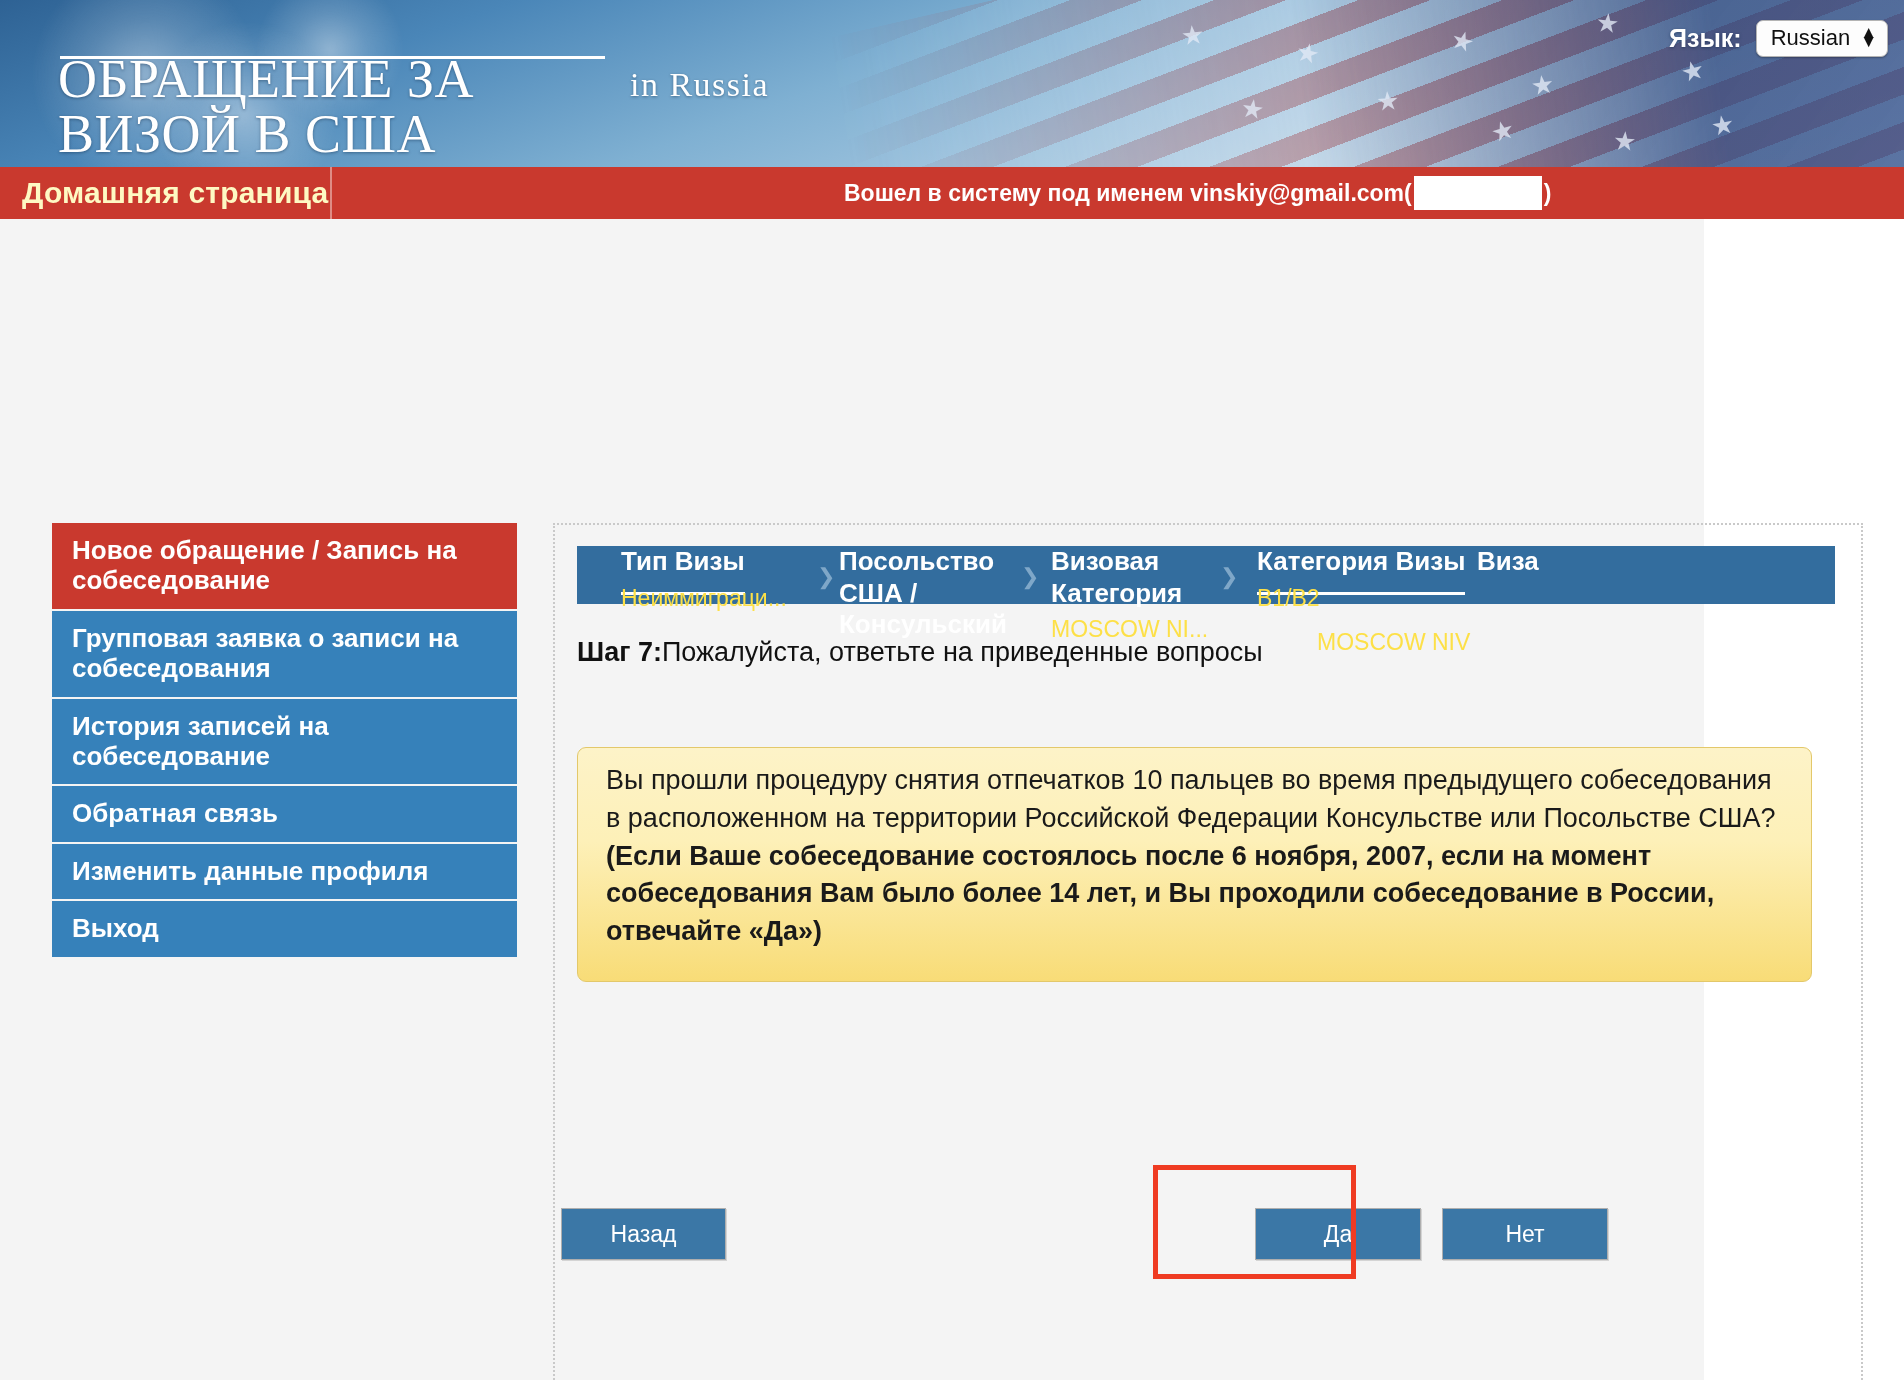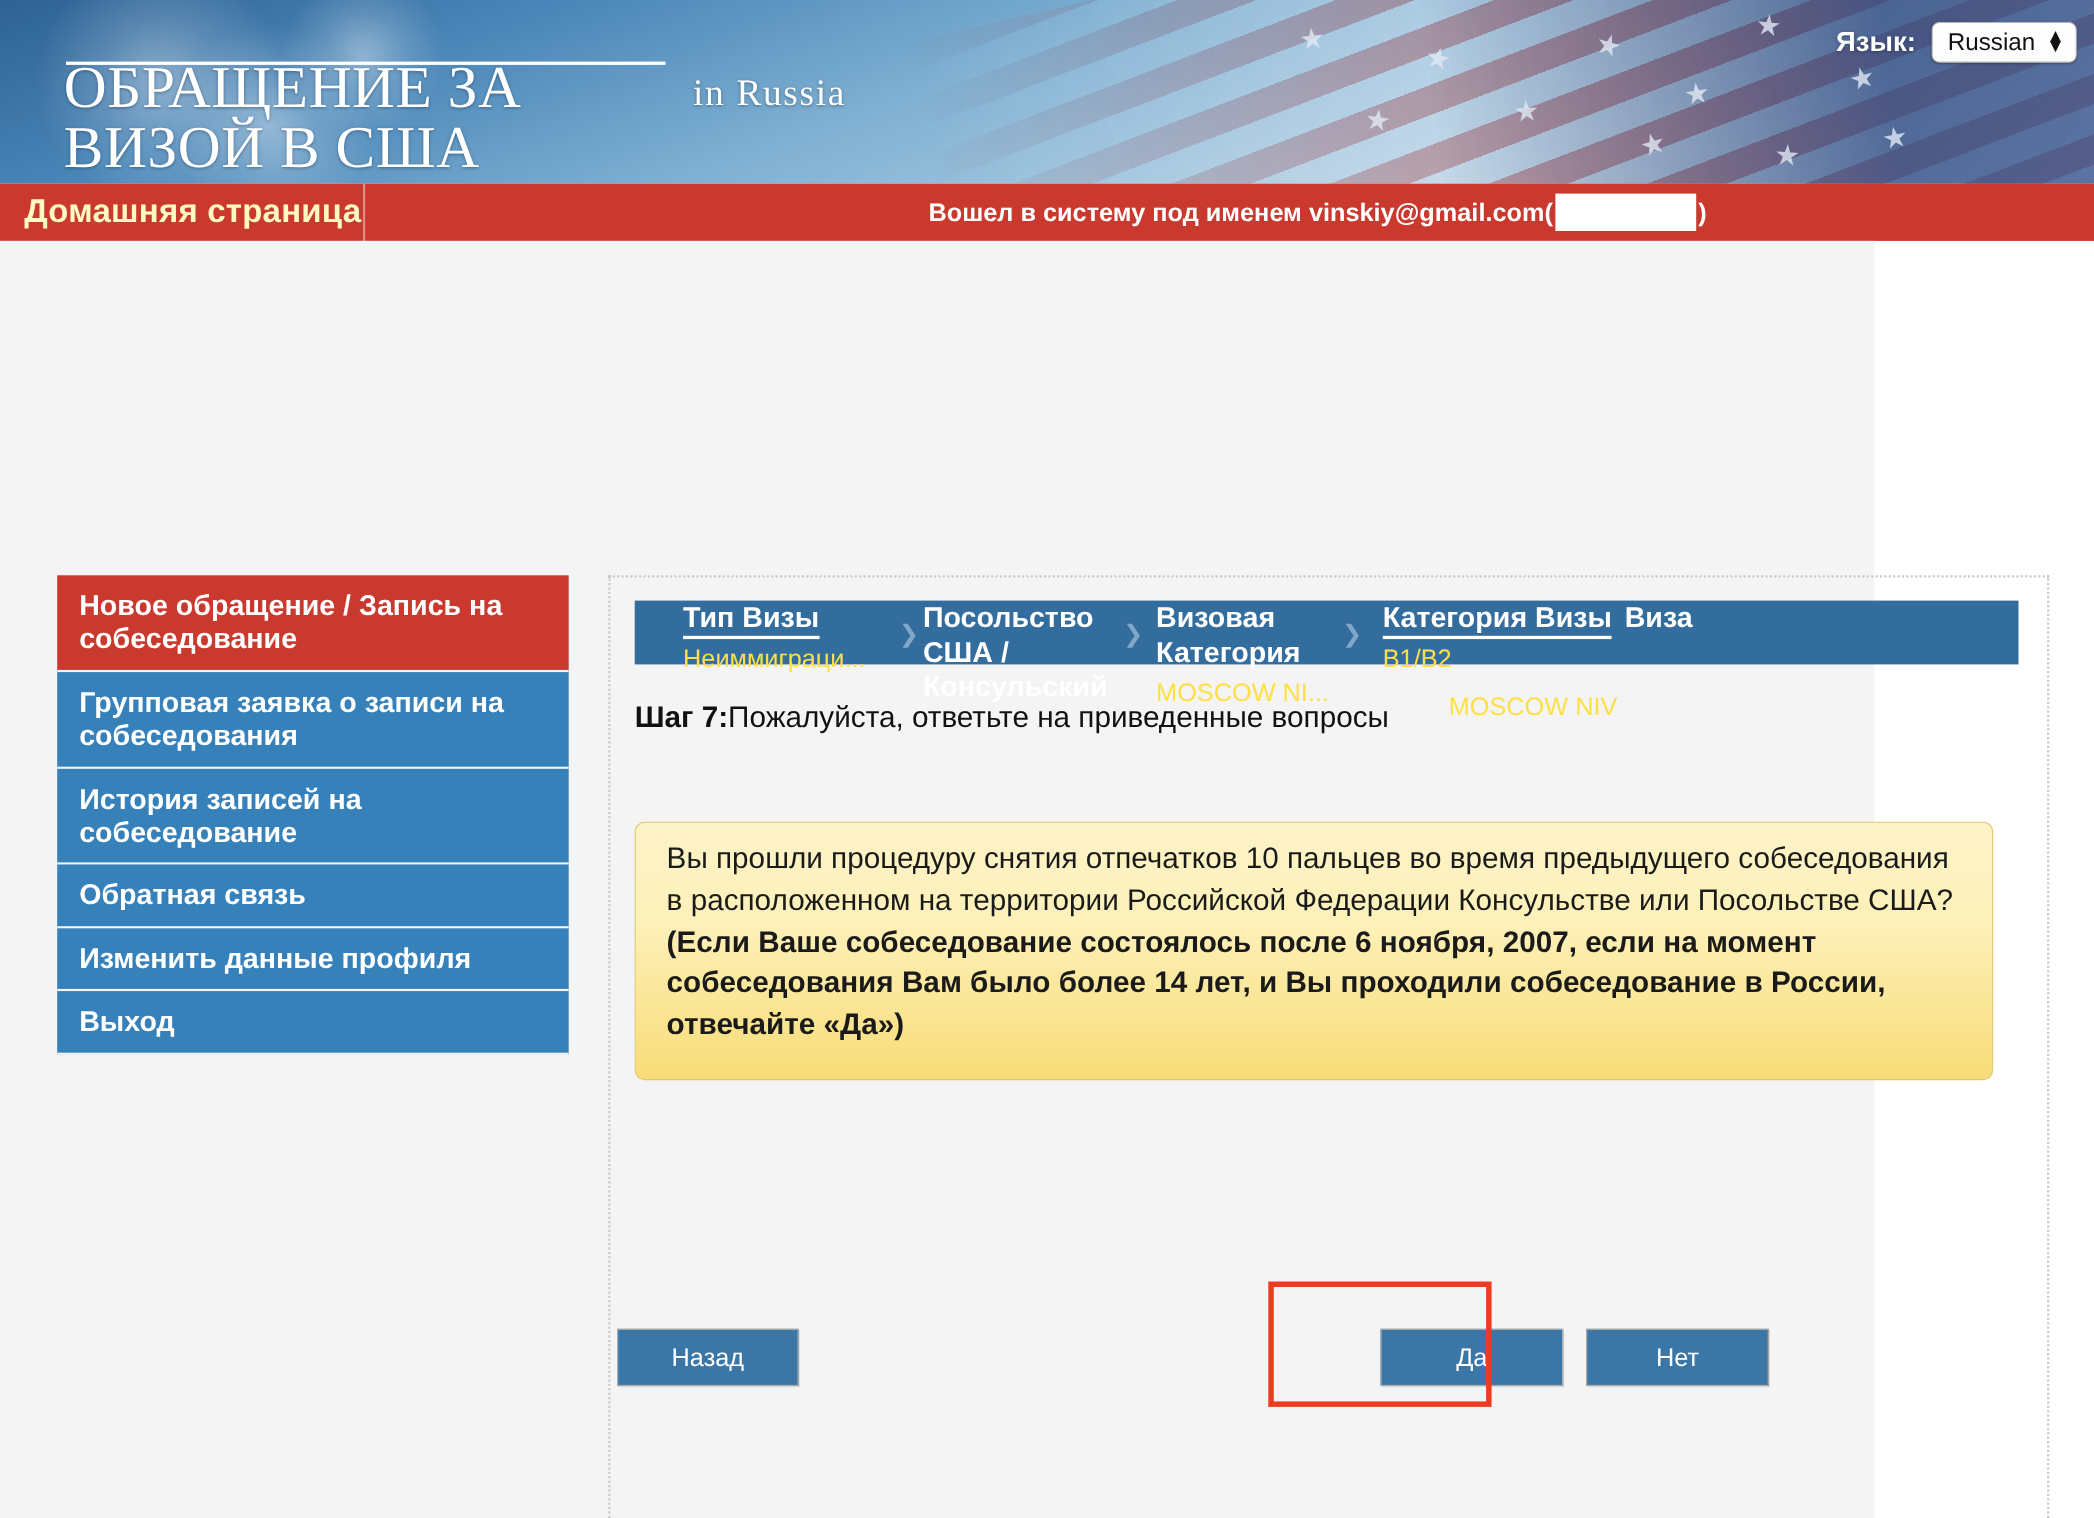--- a/index.html
+++ b/index.html
@@ -240,21 +240,21 @@
     top: 0;
     color: #ffffff;
     font-size: 26px;
     font-weight: bold;
     line-height: 1.22;
     width: 200px;
   }
   .crumb .c-title {
     display: inline;
     border-bottom: 3px solid #ffffff;
-    padding-bottom: 2px;
+    padding-bottom: 16px;
   }
   .crumb .c-title.plain {
     border-bottom: none;
   }
   .crumb .c-sub {
     display: block;
     margin-top: 6px;
     color: #fde047;
     font-size: 23px;
     font-weight: normal;

